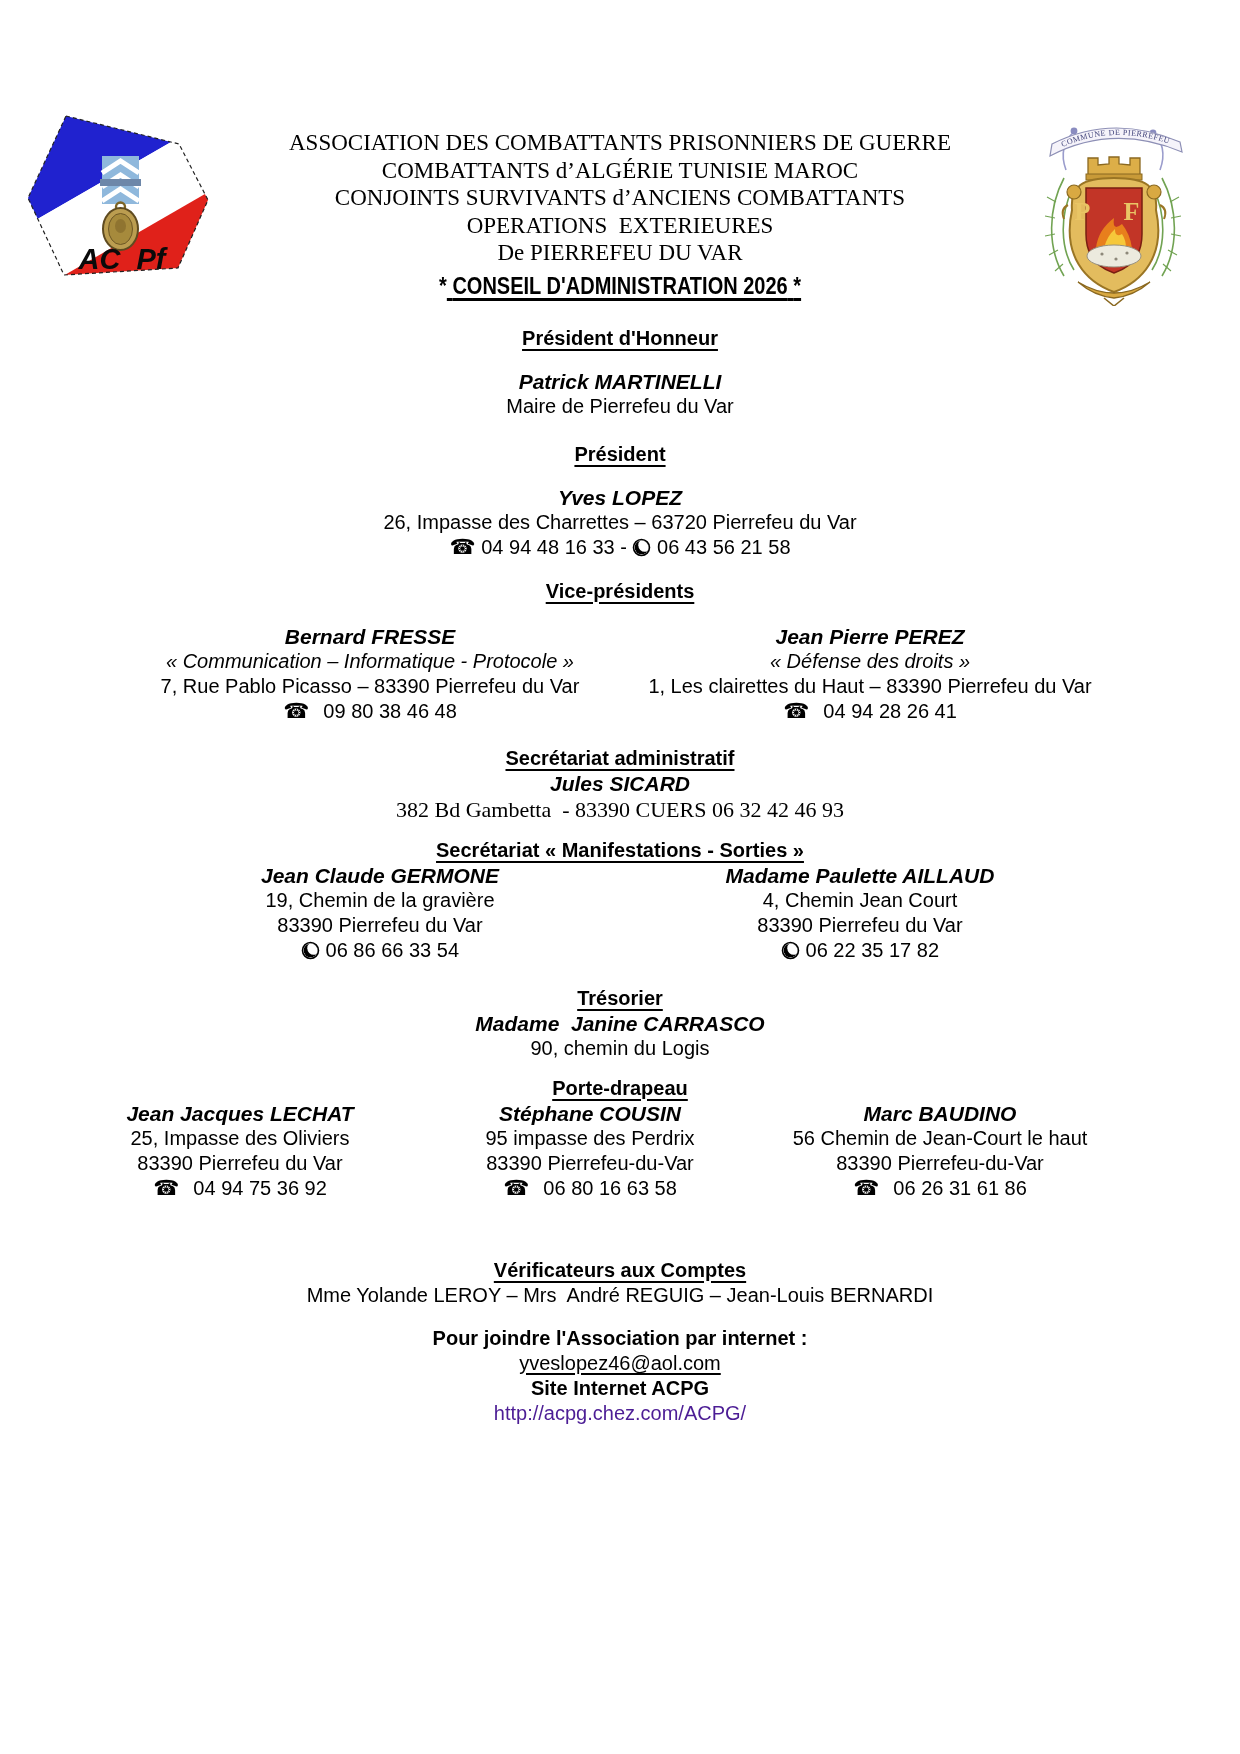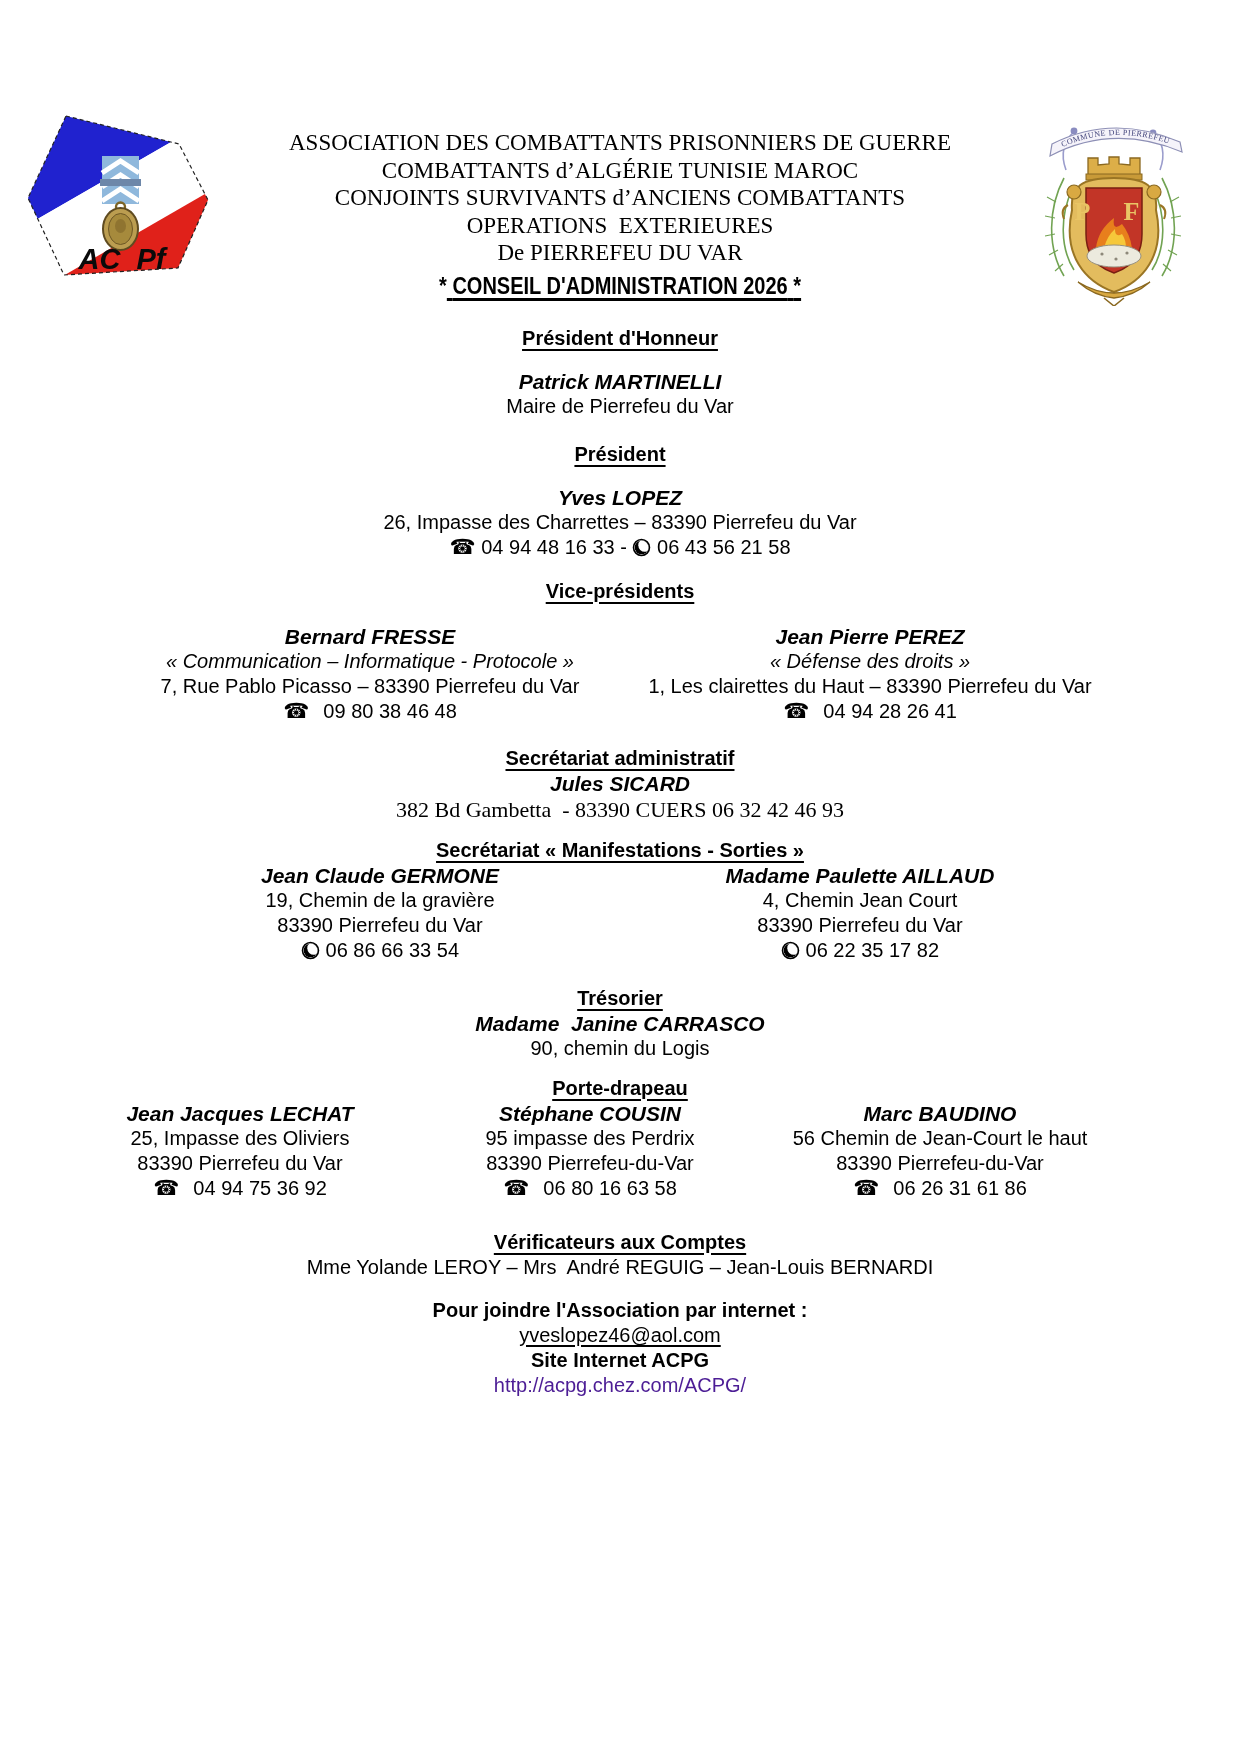--- a/index.html
+++ b/index.html
@@ -29,21 +29,21 @@
 
   .hd{font-size:20px;line-height:26px;font-weight:bold;
       text-decoration:underline;text-decoration-thickness:2px;text-underline-offset:4px;}
   .nm{font-size:21px;line-height:25px;font-weight:bold;font-style:italic;}
   .tx{font-size:20px;line-height:25px;}
   .it{font-style:italic;}
   .bold{font-weight:bold;}
   .serif{font-family:"Liberation Serif", serif;font-size:22px;line-height:27px;}
 
   .mt24{margin-top:24px;}.mt22{margin-top:22px;}.mt21{margin-top:21px;}.mt18{margin-top:18px;text-align:center;}.mt14{margin-top:14px;}
-  .mt23{margin-top:18px;}.mt40{margin-top:28px;}
+  .mt23{margin-top:18px;}.mt40{margin-top:56px;}
 
   .cols2{display:flex;width:1000px;margin:20px auto 0;}
   .cols2.narrow{width:960px;margin-top:0;}
   .cols3{display:flex;width:1050px;margin:0 auto 0 65px;}
   .col{flex:1;text-align:center;}
 
   .tel{font-family:"DejaVu Sans", sans-serif;font-size:21px;line-height:25px;}
   .gap{display:inline-block;width:14px;}
   .mob{width:19px;height:19px;vertical-align:-3px;}
 
@@ -181,21 +181,21 @@
     <div class="doc-title">
       <span class="squeeze"><span data-bind="title.prefix">*</span><span class="u">&nbsp;<span data-bind="title.main">CONSEIL D'ADMINISTRATION 2026</span> <span data-bind="title.suffix">*</span></span></span>
     </div>
 
     <div class="hd mt24" data-bind="honorary.heading">Président d'Honneur</div>
     <div class="nm mt18" data-bind="honorary.name">Patrick MARTINELLI</div>
     <div class="tx" data-bind="honorary.role">Maire de Pierrefeu du Var</div>
 
     <div class="hd mt22" data-bind="president.heading">Président</div>
     <div class="nm mt18" data-bind="president.name">Yves LOPEZ</div>
-    <div class="tx" data-bind="president.address">26, Impasse des Charrettes – 83390 Pierrefeu du Var</div>
+    <div class="tx" data-bind="president.address">26, Impasse des Charrettes – 63720 Pierrefeu du Var</div>
     <div class="tx"><span class="tel">☎</span> <span data-bind="president.landline">04 94 48 16 33</span> <span data-bind="president.separator">-</span> <svg class="mob" viewBox="0 0 20 20">
           <use href="#mobg" xlink:href="#mobg"></use>
         </svg> <span data-bind="president.mobile">06 43 56 21 58</span></div>
 
     <div class="hd mt23" data-bind="vice_presidents.heading">Vice-présidents</div>
     <div class="cols2">
       <div class="col">
         <div class="nm" data-bind="vice_presidents.members.0.name">Bernard FRESSE</div>
         <div class="tx it" data-bind="vice_presidents.members.0.role">« Communication – Informatique - Protocole »</div>
         <div class="tx" data-bind="vice_presidents.members.0.address">7, Rue Pablo Picasso – 83390 Pierrefeu du Var</div>

